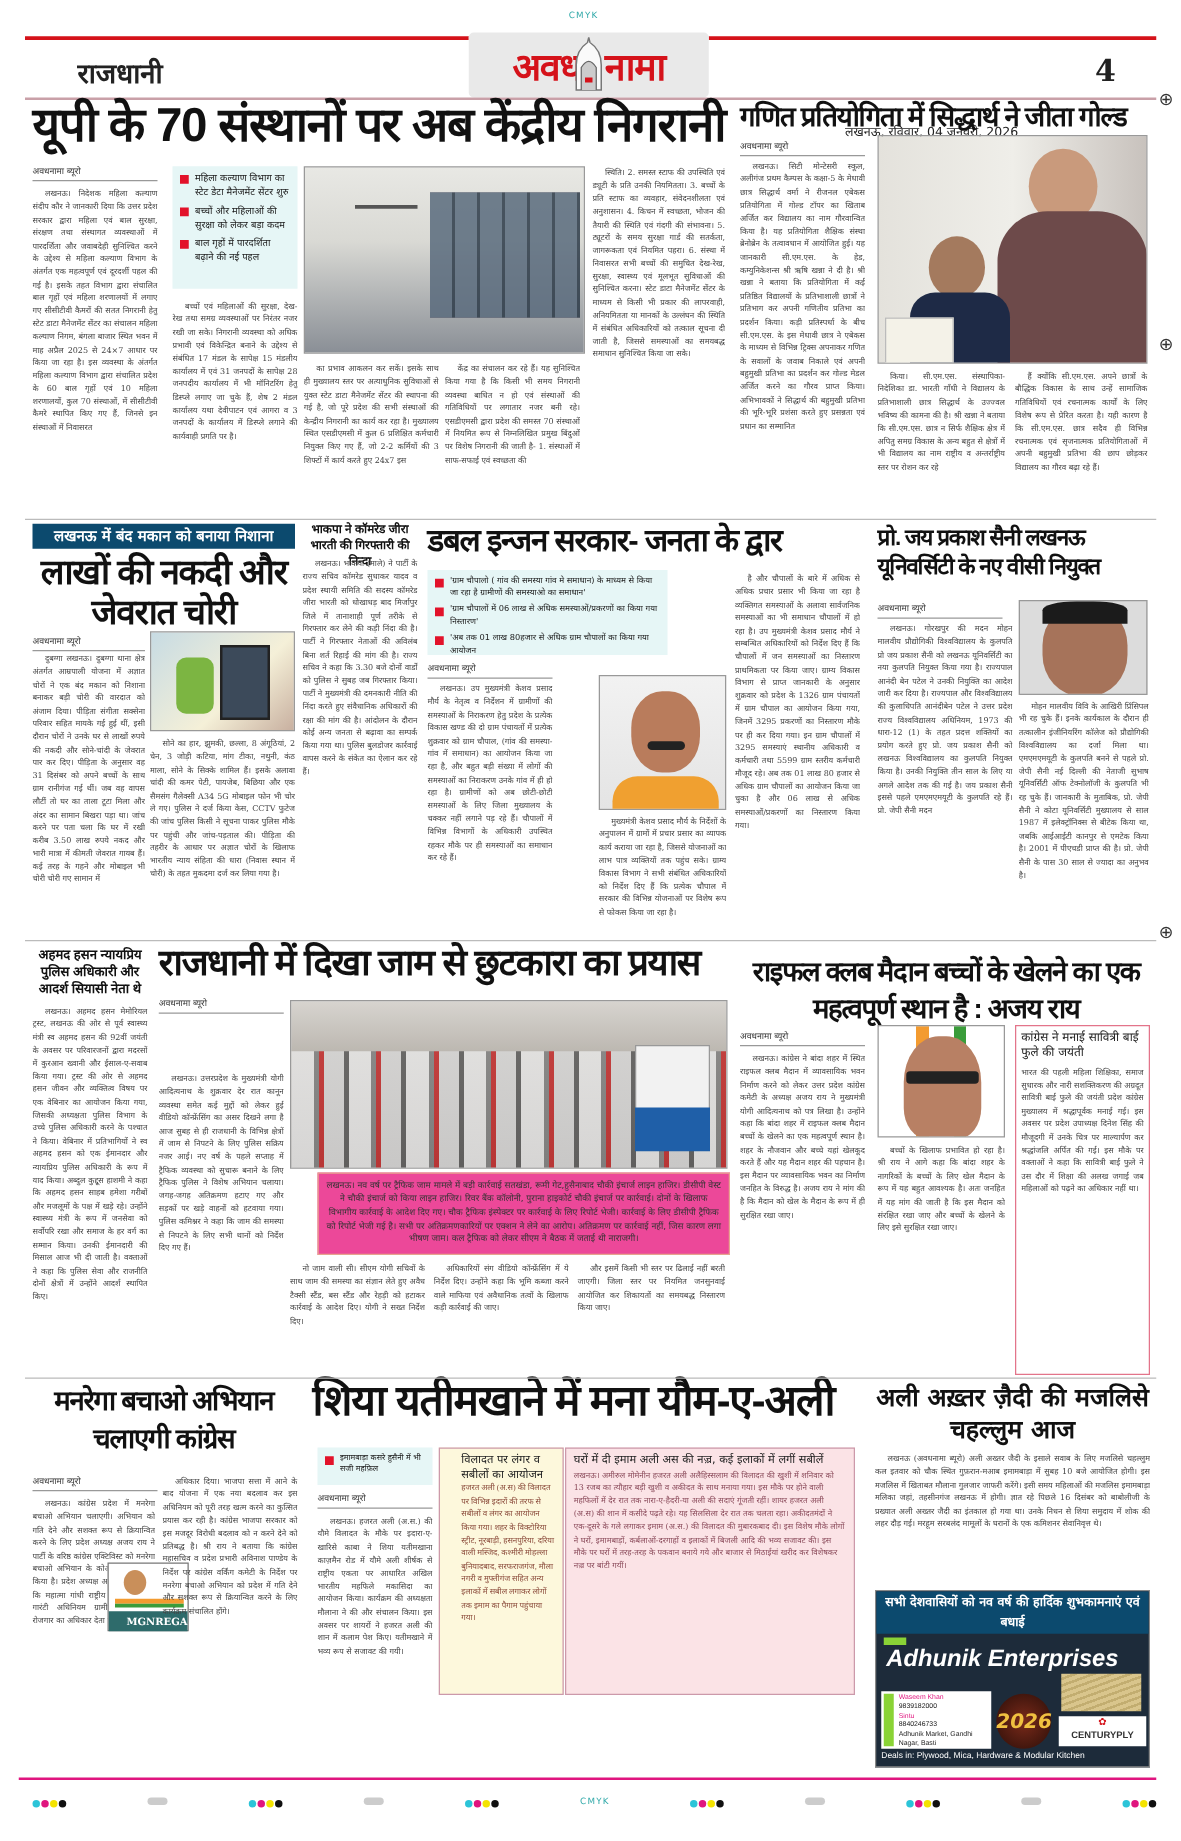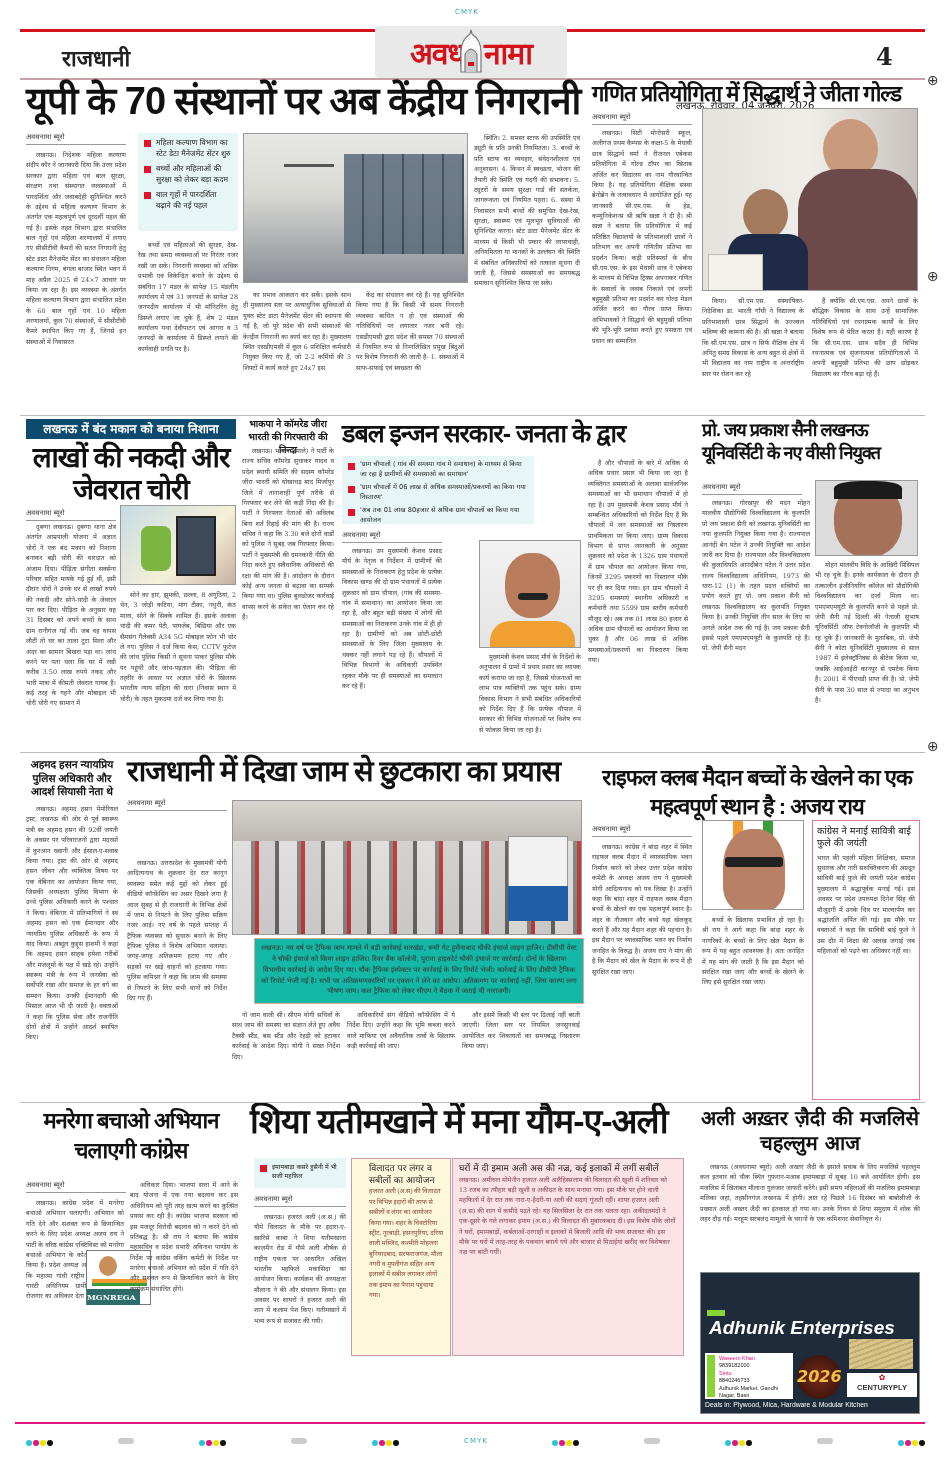--- a/index.html
+++ b/index.html
@@ -16,21 +16,21 @@
   .pageno { font-family: "DejaVu Serif", serif; font-weight: bold; font-size: 24px; color: #222; }
   .h1 { font-family: "Liberation Sans", sans-serif; font-weight: bold; color: #111; letter-spacing: -1px; line-height: 1.05; }
   .byline { font-size: 7px; color: #333; border-bottom: 1.5px solid #999; padding-bottom: 3px; }
   .body { font-family: "DejaVu Serif", serif; font-size: 6.4px; line-height: 1.62; color: #444; text-align: justify; }
   .body p { text-indent: 10px; }
   .hl-box { background: #e6f6f6; padding: 4px 6px; }
   .hl-item { font-size: 7.6px; line-height: 1.45; color: #222; padding-left: 12px; position: relative; margin-bottom: 4px; }
   .hl-item::before { content: ""; position: absolute; left: 0; top: 3px; width: 7px; height: 7px; background: #e2122a; }
   .photo { background: #bbb; border: 1px solid #999; overflow: hidden; }
   .red-banner { background: #0c4a6e; color: #fff; font-weight: bold; text-align: center; }
-  .yellow-box { background: #14b8a6; border: 1.5px solid #e7a48e; padding: 4px 6px; font-size: 7px; line-height: 1.55; color: #333; text-align: center; }
+  .yellow-box { background: #ec4899; border: 1.5px solid #e7a48e; padding: 4px 6px; font-size: 7px; line-height: 1.55; color: #333; text-align: center; }
   .pink-box { background: #fbe3e6; border: 1px solid #c9a; padding: 4px 6px; }
   .cream-box { background: #fdf8dc; border: 1px solid #c9a; padding: 4px 6px; }
   .box-title { font-weight: normal; font-size: 9px; text-align: left; color: #222; line-height: 1.3; }
   .dot { display: inline-block; width: 6px; height: 6px; border-radius: 50%; margin-right: 1px; }
   .reg { font-size: 14px; color: #333; }
   .ad { background: #1d2b3a; border: 1px solid #888; overflow: hidden; }
 </style>
 </head>
 <body>
 
@@ -224,21 +224,21 @@
 <article>
   <h2 class="abs h1" style="left:26px;top:1106px;width:210px;font-size:22px;text-align:center;line-height:1.35;">मनरेगा बचाओ अभियान चलाएगी कांग्रेस</h2>
   <div class="abs byline" style="left:26px;top:1180px;width:100px;">अवधनामा ब्यूरो</div>
   <div class="abs body" style="left:26px;top:1198px;width:98px;height:222px;overflow:hidden;">
       <p>लखनऊ। कांग्रेस प्रदेश में मनरेगा बचाओ अभियान चलाएगी। अभियान को गति देने और सशक्त रूप से क्रियान्वित करने के लिए प्रदेश अध्यक्ष अजय राय ने पार्टी के वरिष्ठ कांग्रेस एक्टिविस्ट को मनरेगा बचाओ अभियान के कोऑर्डिनेटर नियुक्त किया है। प्रदेश अध्यक्ष अजय राय ने कहा कि महात्मा गांधी राष्ट्रीय ग्रामीण रोजगार गारंटी अधिनियम ग्रामीण गरीबों को रोजगार का अधिकार देता है।</p>
     </div>
   <div class="abs" style="left:86px;top:1250px;width:65px;height:55px;border:1px solid #777;background:#fff;">
     <div class="abs" style="left:12px;top:5px;width:18px;height:20px;border-radius:50%;background:#c98f5a;"></div>
     <div class="abs" style="left:5px;top:28px;width:55px;height:4px;background:#f39b30;"></div>
     <div class="abs" style="left:5px;top:32px;width:55px;height:3px;background:#3a9c3a;"></div>
-    <div class="abs" style="left:0;top:38px;width:53px;height:16px;background:#2e6b6b;color:#fff;font-family:'DejaVu Serif',serif;font-size:8px;font-weight:bold;text-align:left;line-height:16px;">MGNREGA</div>
+    <div class="abs" style="left:0;top:38px;width:63px;height:16px;background:#2e6b6b;color:#fff;font-family:'DejaVu Serif',serif;font-size:8px;font-weight:bold;text-align:right;line-height:16px;">MGNREGA</div>
   </div>
   <div class="abs body" style="left:130px;top:1180px;width:108px;height:240px;overflow:hidden;">
       <p>अधिकार दिया। भाजपा सत्ता में आने के बाद योजना में एक नया बदलाव कर इस अधिनियम को पूरी तरह खत्म करने का कुत्सित प्रयास कर रही है। कांग्रेस भाजपा सरकार को इस मजदूर विरोधी बदलाव को न करने देने को प्रतिबद्ध है। श्री राय ने बताया कि कांग्रेस महासचिव व प्रदेश प्रभारी अविनाश पाण्डेय के निर्देश पर कांग्रेस वर्किंग कमेटी के निर्देश पर मनरेगा बचाओ अभियान को प्रदेश में गति देने और सशक्त रूप से क्रियान्वित करने के लिए कार्यक्रम संचालित होंगे।</p>
     </div>
 </article>
 
 <article>
   <h2 class="abs h1" style="left:250px;top:1104px;font-size:34px;white-space:nowrap;">शिया यतीमखाने में मना यौम-ए-अली</h2>
   <div class="abs hl-box" style="left:254px;top:1158px;width:92px;height:30px;">
     <div class="hl-item" style="font-size:6.3px;">इमामबाड़ा कसरे हुसैनी में भी सजी महफ़िल</div>
@@ -262,20 +262,21 @@
 </article>
 
 <article>
   <h2 class="abs" style="left:700px;top:1106px;width:220px;font-family:'DejaVu Serif',serif;font-weight:bold;font-size:20px;text-align:center;line-height:1.25;color:#111;">अली अख़्तर ज़ैदी की मजलिसे चहल्लुम आज</h2>
   <div class="abs body" style="left:700px;top:1162px;width:220px;height:104px;overflow:hidden;">
       <p>लखनऊ (अवधनामा ब्यूरो) अली अख्तर जैदी के इसाले सवाब के लिए मजलिसे चहल्लुम कल इतवार को चौक स्थित गुफ़रान-मआब इमामबाड़ा में सुबह 10 बजे आयोजित होगी। इस मजलिस में खिताबत मौलाना गुलजार जाफरी करेंगे। इसी समय महिलाओं की मजलिस इमामबाड़ा मलिका जहां, तहसीनगंज लखनऊ में होगी। ज्ञात रहे पिछले 16 दिसंबर को बाबोलीजी के प्रख्यात अली अख्तर जैदी का इंतकाल हो गया था। उनके निधन से शिया समुदाय में शोक की लहर दौड़ गई। मरहूम सरबलंद मामूलों के घरानों के एक कमिशनर सेवानिवृत्त थे।</p>
     </div>
 </article>
 
 <aside class="abs ad" style="left:700px;top:1272px;width:220px;height:142px;">
+  <div class="red-banner" style="height:34px;font-size:10px;line-height:1.55;padding-top:2px;">सभी देशवासियों को नव वर्ष की हार्दिक शुभकामनाएं एवं बधाई</div>
   <div class="abs" style="left:6px;top:37px;width:18px;height:6px;background:#8ad336;"></div>
   <div class="abs" style="left:8px;top:44px;color:#fff;font-family:'Liberation Sans',sans-serif;font-weight:bold;font-style:italic;font-size:19px;white-space:nowrap;">Adhunik Enterprises</div>
   <div class="abs" style="left:4px;top:80px;width:88px;height:46px;background:#fff;font-family:'Liberation Sans',sans-serif;font-size:5.5px;line-height:1.35;padding:2px 2px 2px 14px;">
     <div class="abs" style="left:2px;top:2px;width:8px;height:42px;background:#8ad336;"></div>
     <div style="color:#e0157f;">Waseem Khan</div>
     <div style="color:#222;">9839182000</div>
     <div style="color:#e0157f;">Sintu</div>
     <div style="color:#222;">8840246733</div>
     <div style="color:#222;">Adhunik Market, Gandhi Nagar, Basti</div>
   </div>

